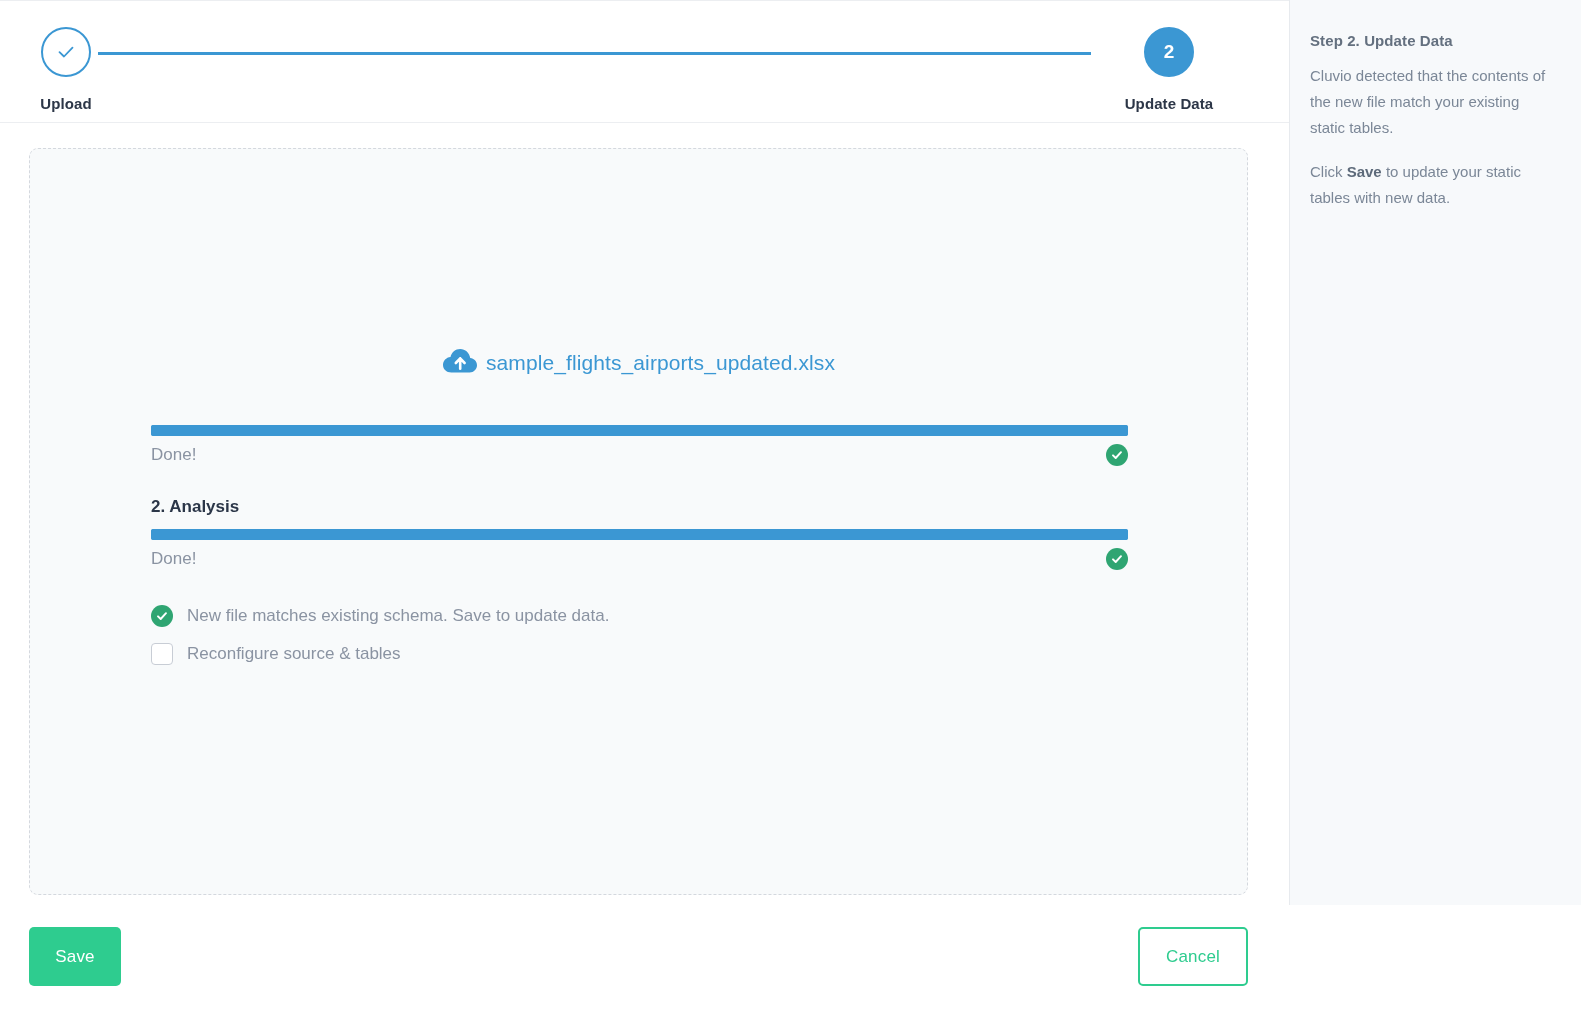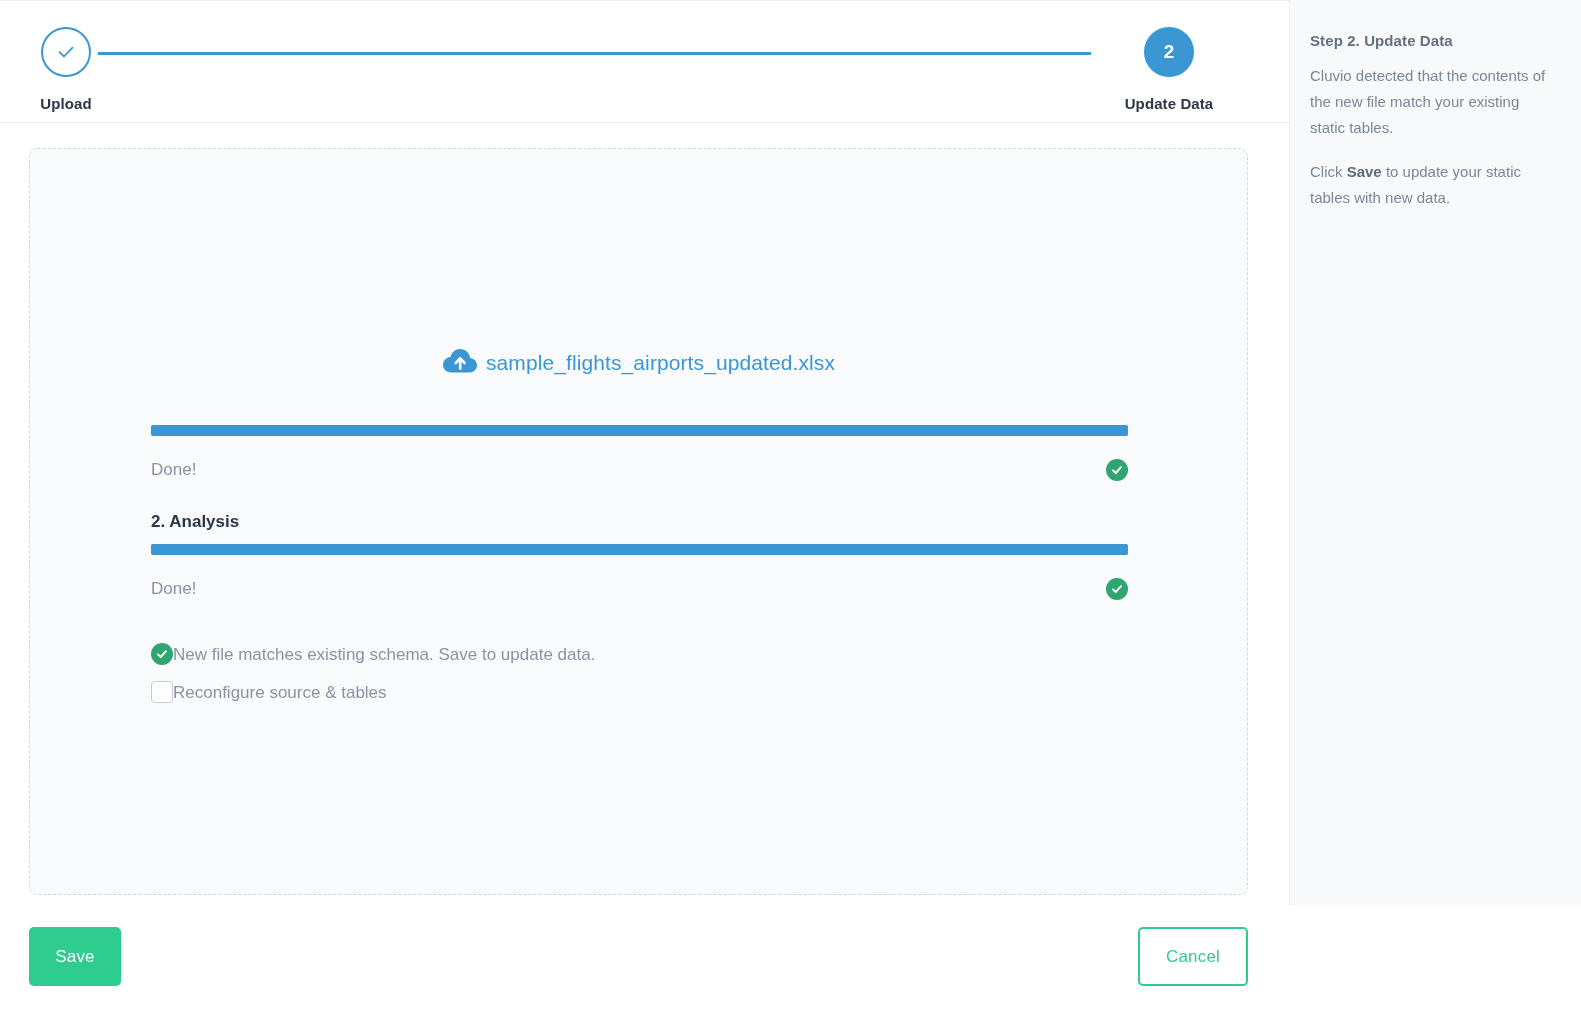--- a/index.html
+++ b/index.html
@@ -139,21 +139,21 @@
   }
   .bar-fill {
     height: 100%;
     background: #3b97d3;
     border-radius: 2px;
   }
   .status-row {
     display: flex;
     align-items: center;
     justify-content: space-between;
-    margin-top: 22px;
+    margin-top: 7px;
     height: 24px;
   }
   .status-text {
     font-size: 17px;
     color: #8a93a2;
   }
   .circle-check {
     width: 22px;
     height: 22px;
     border-radius: 50%;
@@ -163,21 +163,22 @@
     justify-content: center;
     flex: 0 0 auto;
   }
 
   
   #options {
     margin-top: 26px;
   }
   .option-row {
     display: flex;
-    align-items: flex-end;
+    align-items: center;
+    gap: 14px;
     height: 38px;
   }
   .option-label {
     font-size: 17px;
     color: #8a93a2;
   }
   .checkbox-box {
     width: 22px;
     height: 22px;
     box-sizing: border-box;

